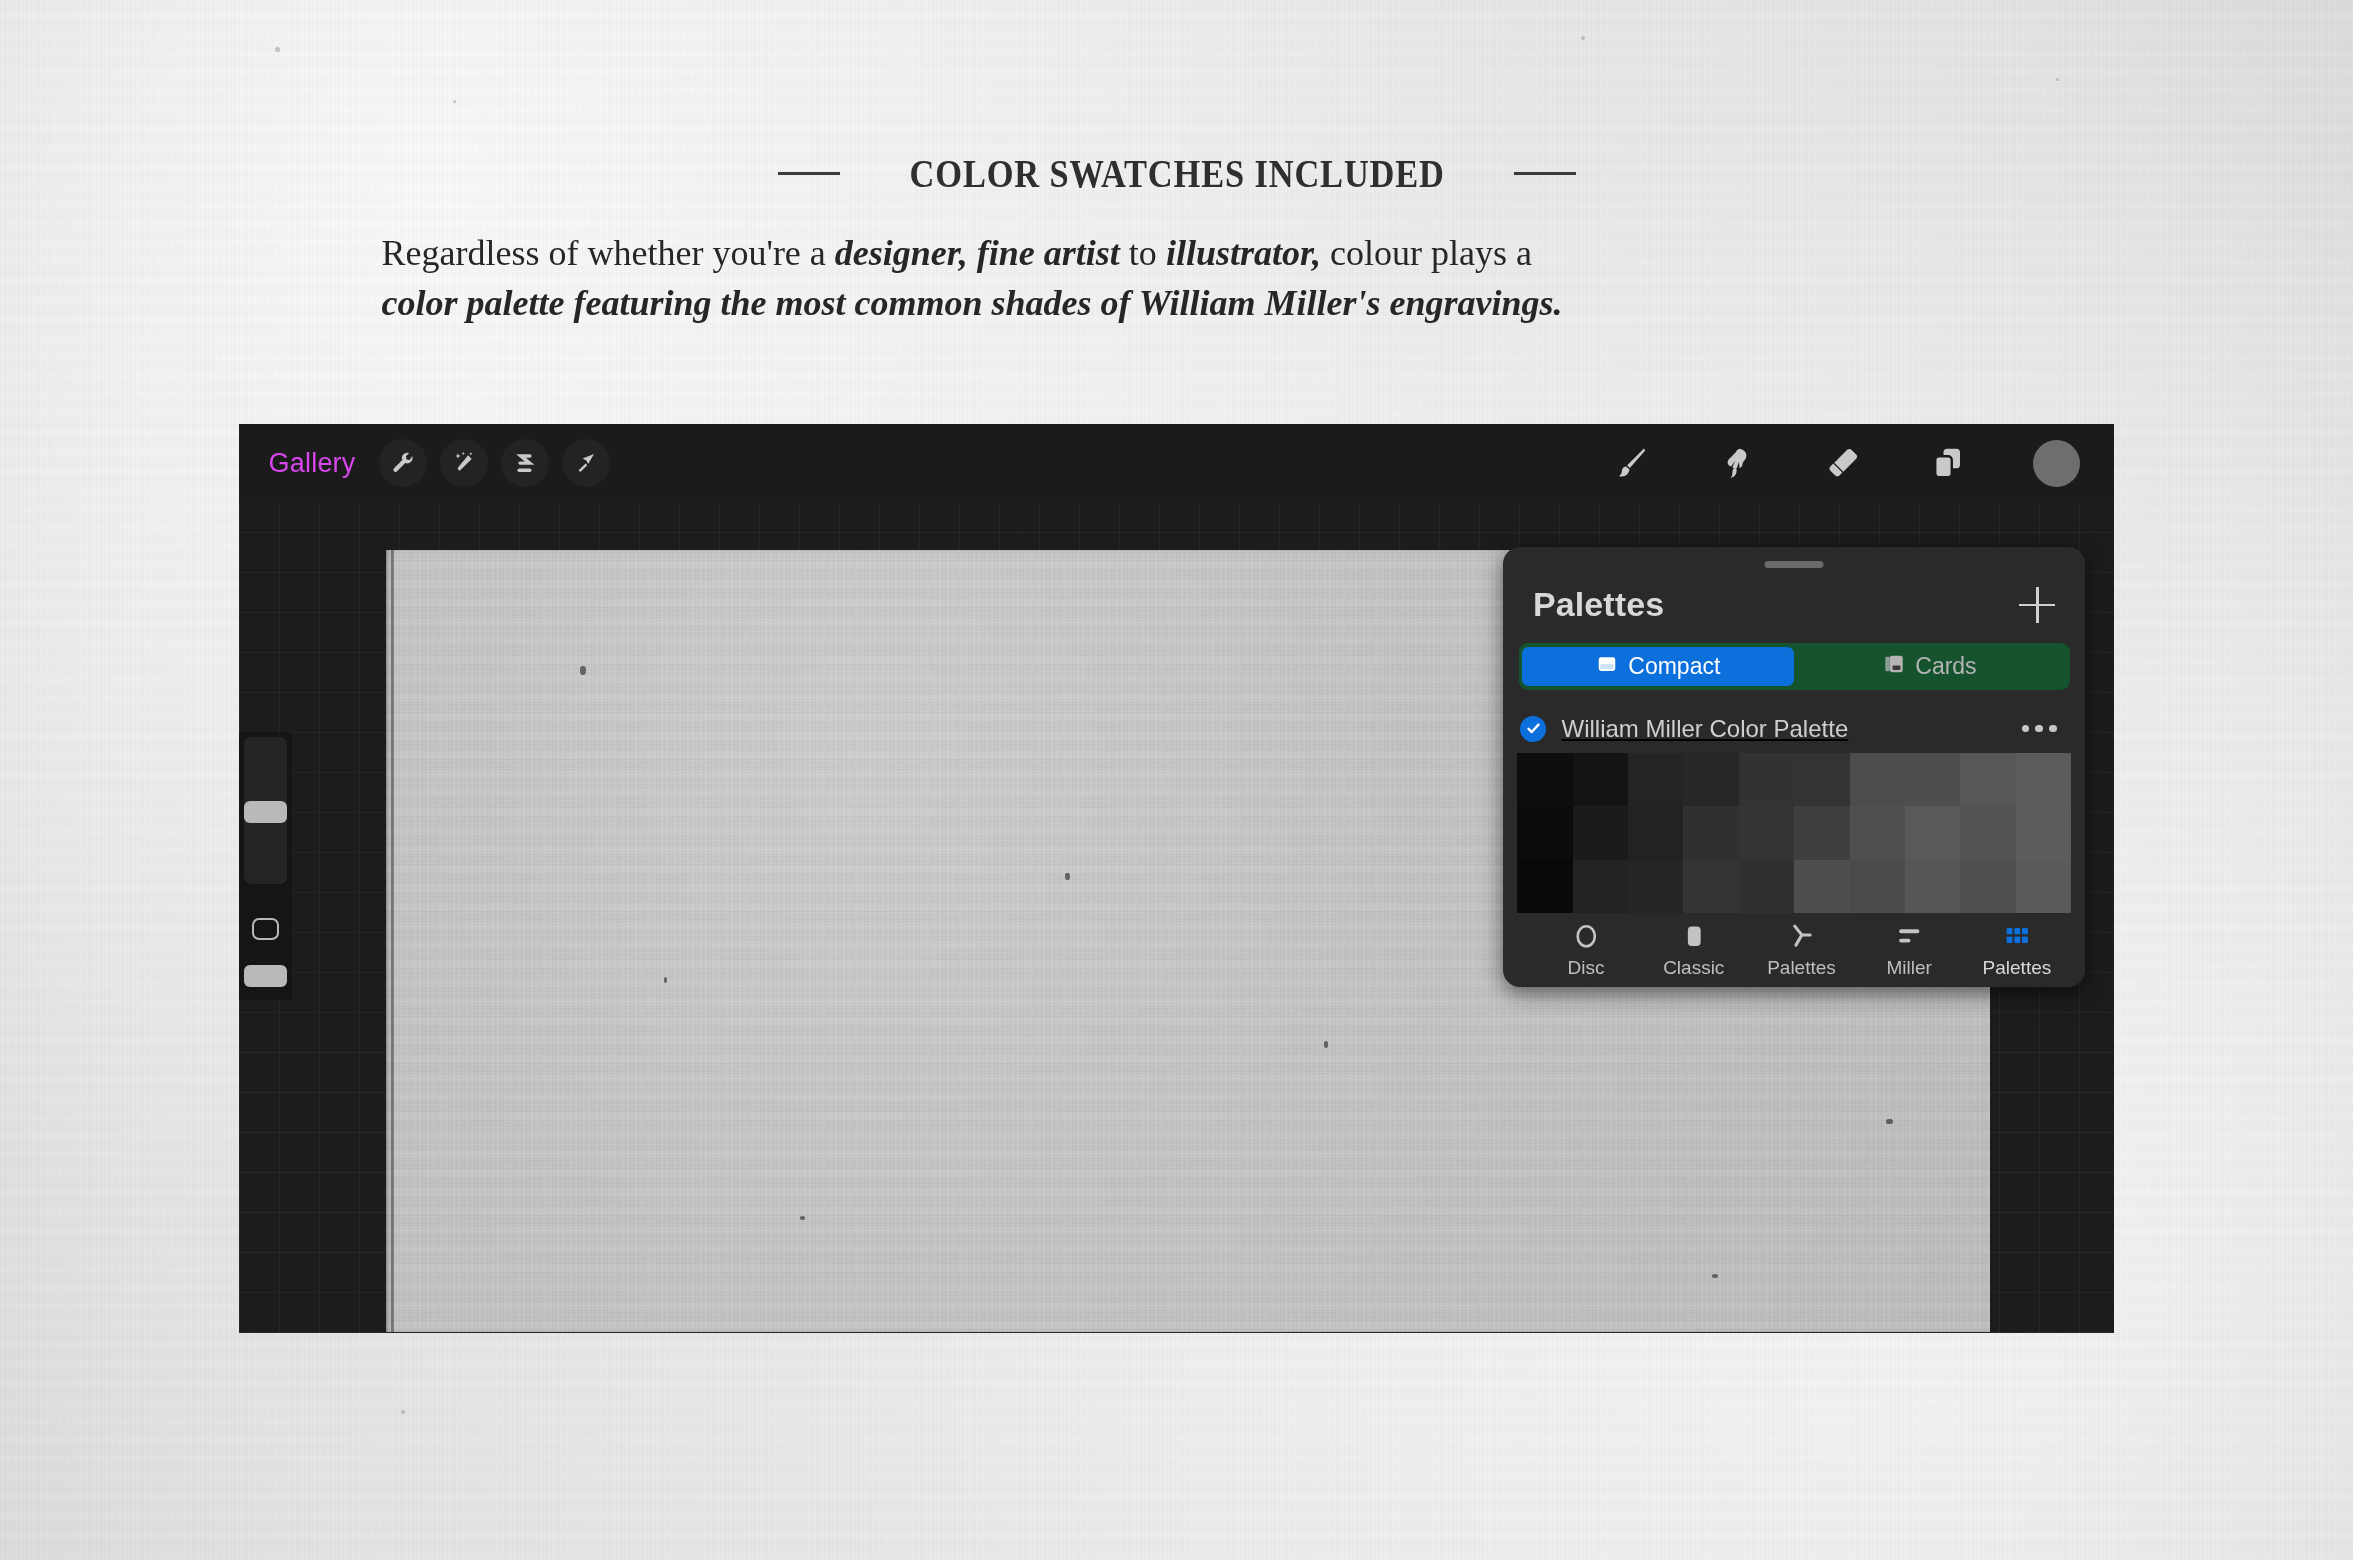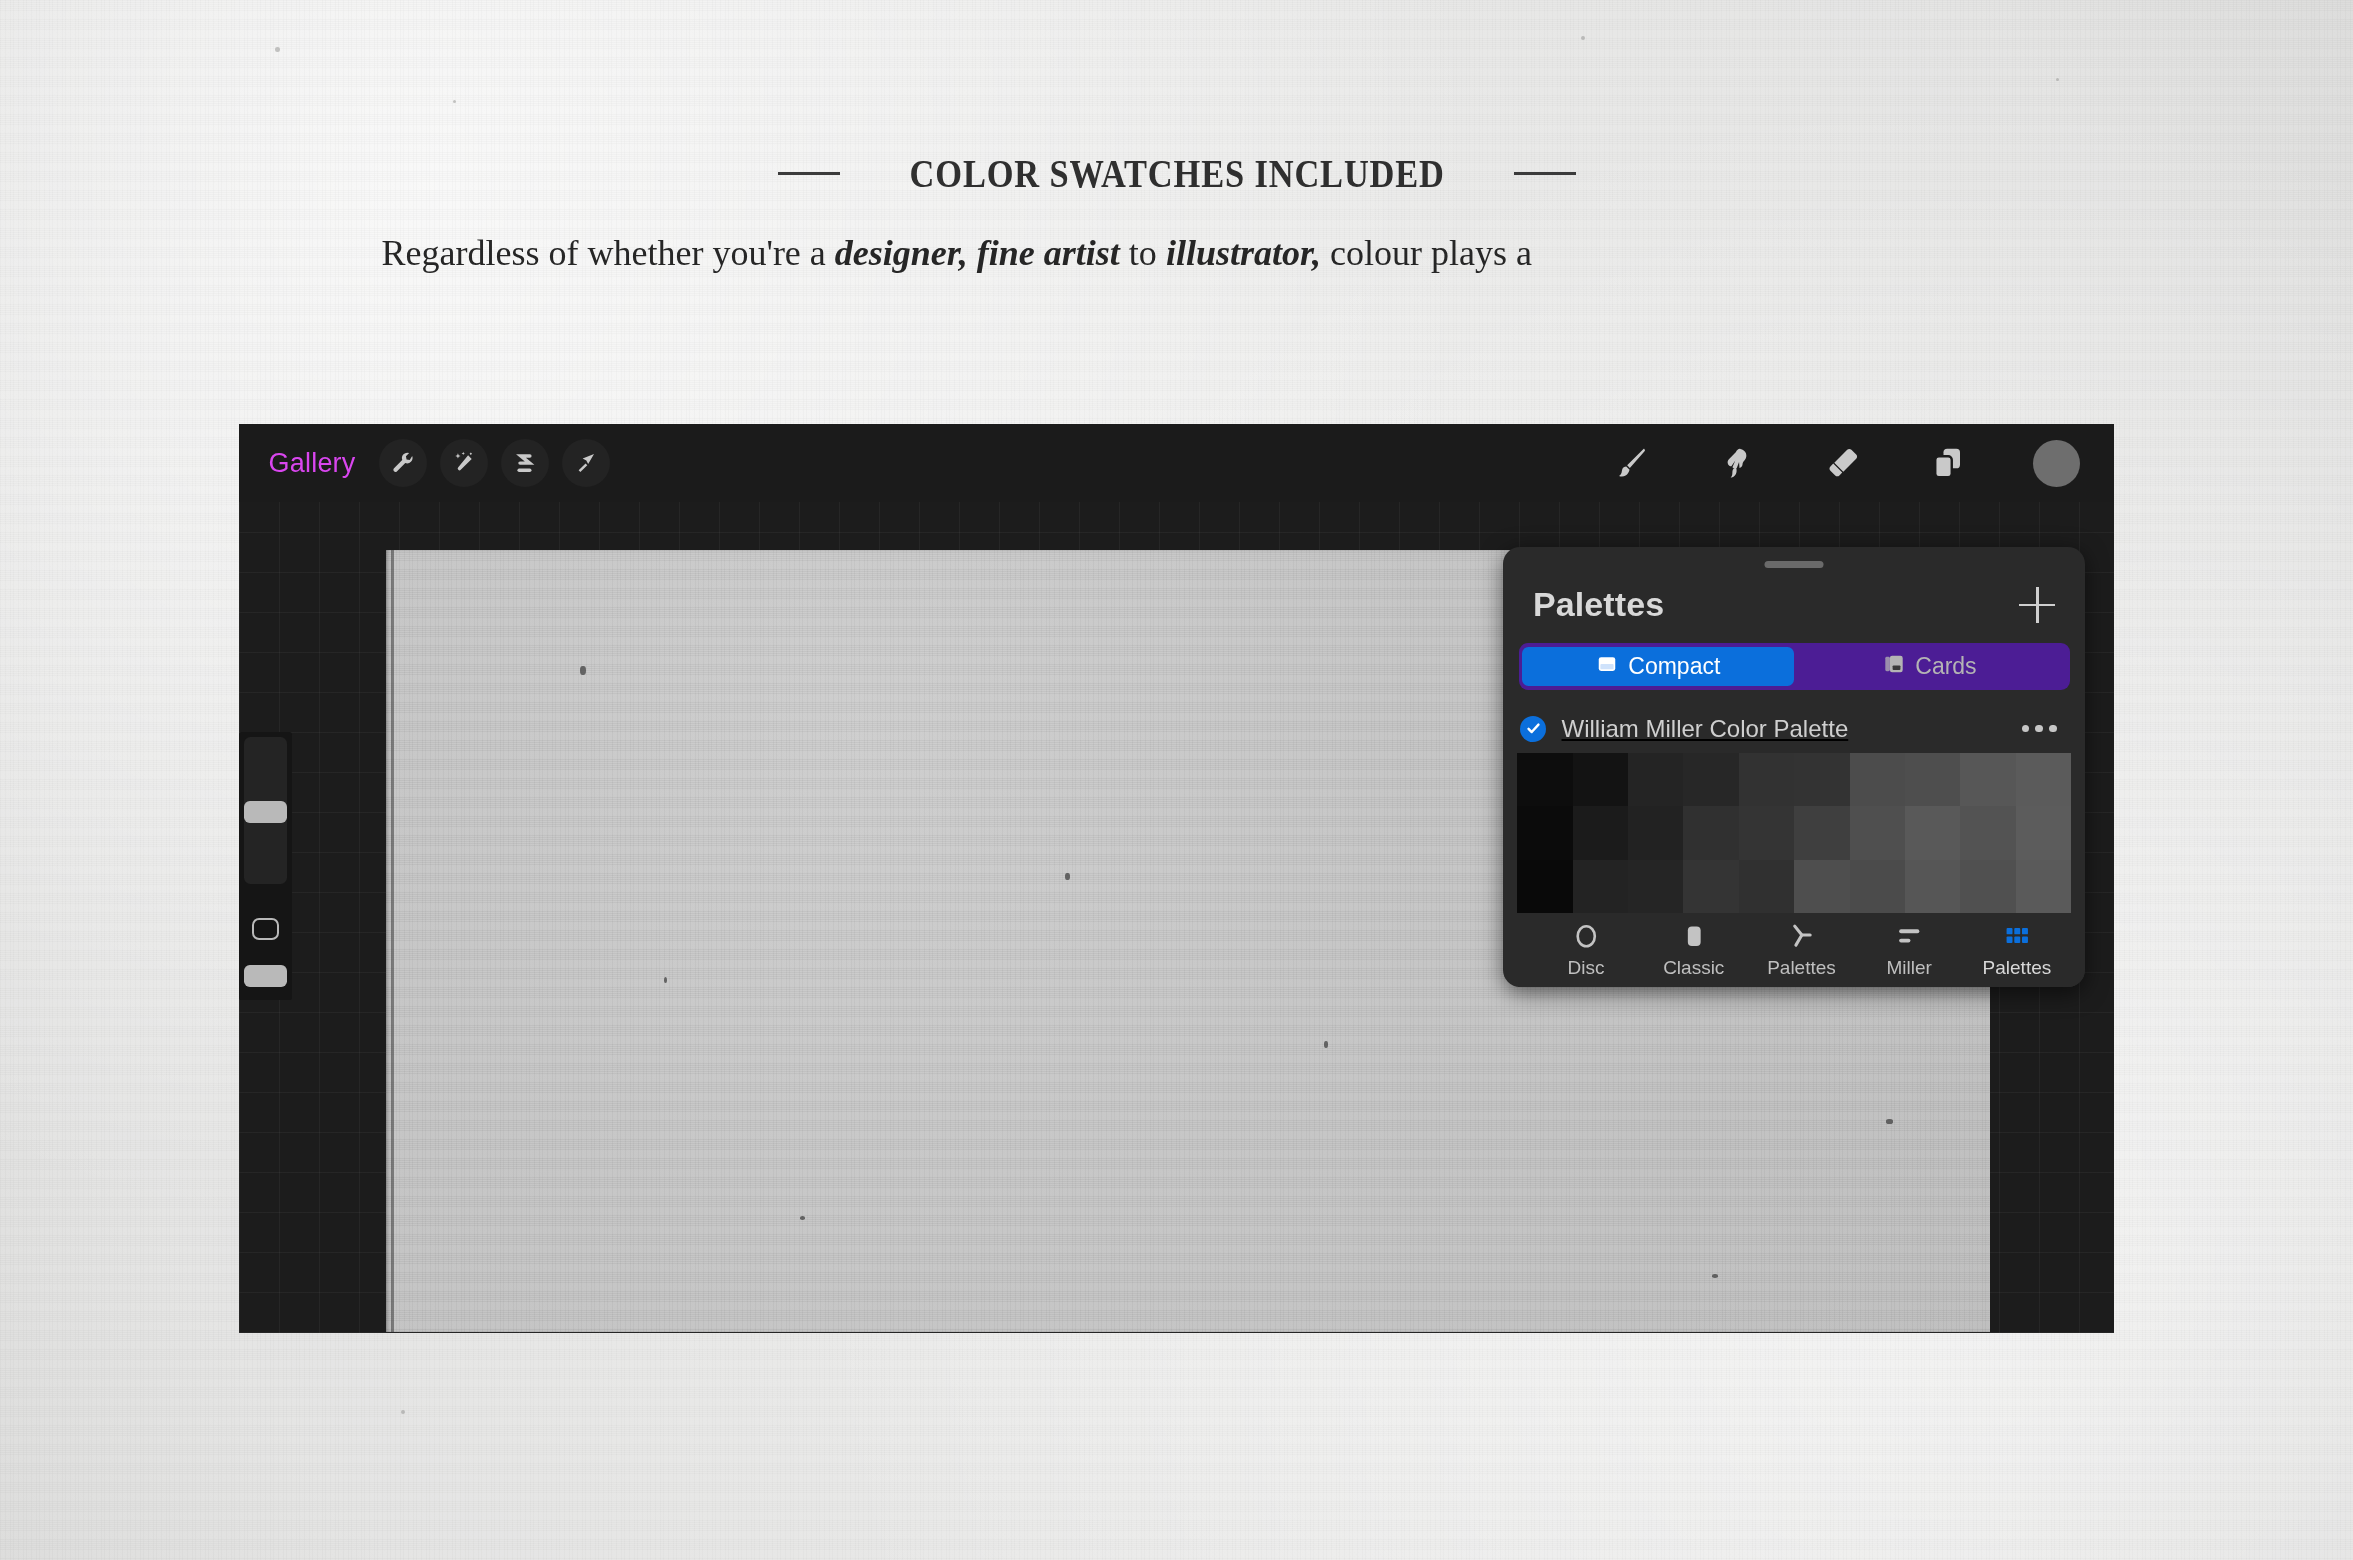--- a/index.html
+++ b/index.html
@@ -284,21 +284,21 @@
   .plus-btn::before { left: 0; top: 17px; width: 36px; height: 2.6px; }
   .plus-btn::after  { top: 0; left: 17px; height: 36px; width: 2.6px; }
 
   
   .segmented {
     position: absolute;
     top: 96px;
     left: 15.5px;
     width: 551px;
     height: 47px;
-    background: #4c1d95;
+    background: #14532d;
     border-radius: 9px;
     display: flex;
     padding: 3.9px;
     gap: 0;
   }
   .seg {
     flex: 1;
     border-radius: 6.5px;
     display: flex;
     align-items: center;
@@ -402,20 +402,21 @@
 <div class="speck" style="left:401px;top:1410px;width:3.9px;height:3.9px;"></div>
 
 <div class="heading-wrap">
   <div class="rule"></div>
   <div class="heading">COLOR SWATCHES INCLUDED</div>
   <div class="rule"></div>
 </div>
 
 <div class="body-copy">
   <span class="body-line"><span>Regardless of whether you're a </span><i>designer, fine artist</i><span> to </span><i>illustrator,</i><span> colour plays a</span></span>
+  <span class="body-line"><i>color palette featuring the most common shades of William Miller's engravings.</i></span>
 </div>
 
 <div class="app">
 
   <div class="topbar">
     <div class="topbar-left">
       <div class="gallery-btn">Gallery</div>
 
       <div class="tool-circle">
         <svg viewBox="0 0 24 24" fill="#c9c9c9">

